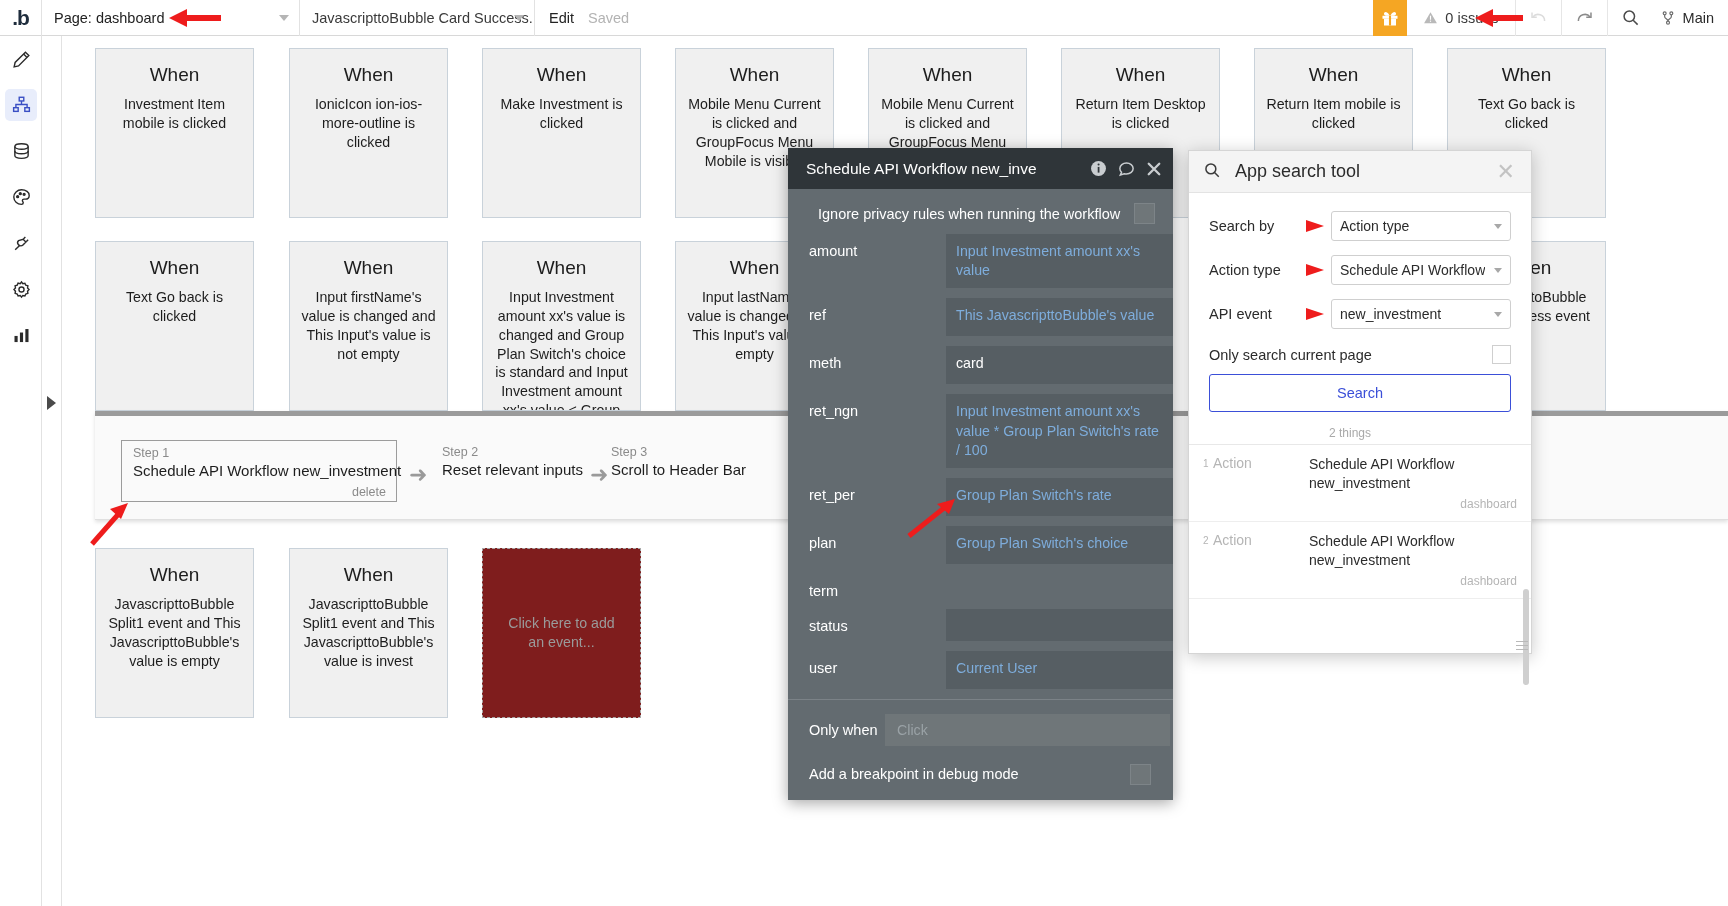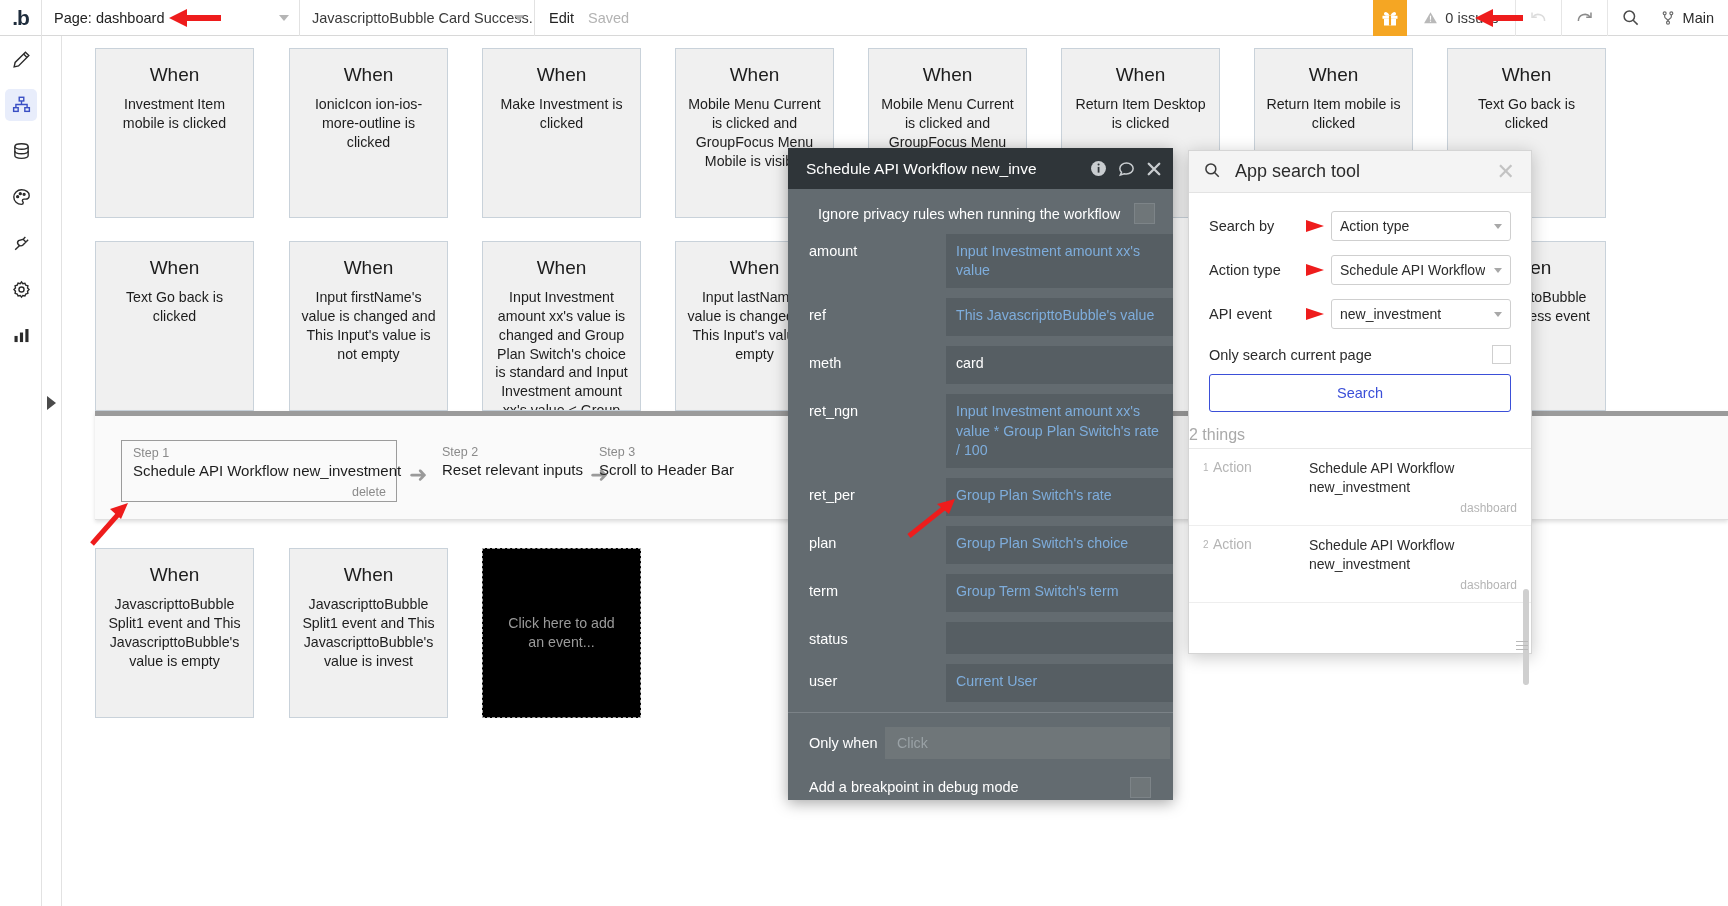--- a/index.html
+++ b/index.html
@@ -95,21 +95,21 @@
   .ev {
     position: absolute; background: #f0f0f0; border: 1px solid #c9d2da;
     text-align: center; overflow: hidden;
   }
   .ev .when { font-size: 19px; color: #1d1d1d; margin-top: 16px; line-height: 1.1; }
   .ev .desc {
     font-size: 14.2px; color: #1d1d1d; line-height: 1.33; margin-top: 9px;
     padding: 0 9px;
   }
   .ev.add {
-    background: #000000; border: 1px dashed #a9a9a9;
+    background: #7f1d1d; border: 1px dashed #a9a9a9;
     display: flex; align-items: center; justify-content: flex-start;
   }
   .ev.add .ph { font-size: 14.2px; color: #9a9a9a; line-height: 1.35; padding: 0 22px; }
 
   
   .wfstrip {
     position: absolute; left: 33px; top: 375px; width: 1633px; height: 109px;
     background: #fafafa; border-top: 5px solid #9b9b9b;
     border-bottom: 1px solid #e0e0e0;
     box-shadow: 0 2px 4px rgba(0,0,0,0.13);
@@ -191,21 +191,21 @@
     border-left: 4px solid transparent; border-right: 4px solid transparent; border-top: 5px solid #a8a8a8;
   }
   .ast-checkrow { display: flex; align-items: center; margin: 16px 0 10px 0; }
   .ast-checkrow .t { flex: 1; font-size: 14.5px; color: #2b2b2b; }
   .ast-checkbox { width: 19px; height: 19px; border: 1px solid #cfcfcf; background: #fff; cursor: pointer; }
   .ast-searchbtn {
     height: 38px; border: 1px solid #3b4fd8; border-radius: 3px; background: #fff;
     display: flex; align-items: center; justify-content: center; cursor: pointer; margin-top: 6px;
   }
   .ast-searchbtn .t { font-size: 14.5px; color: #3b4fd8; }
-  .ast-count { text-align: left; font-size: 16px; color: #a9a9a9; padding: 14px 20px 4px 0; }
+  .ast-count { text-align: center; font-size: 12px; color: #a9a9a9; padding: 14px 20px 4px 0; }
   .ast-results { border-top: 1px solid #e8e8e8; }
   .ast-result {
     display: flex; padding: 10px 14px 10px 14px; border-bottom: 1px solid #eeeeee; cursor: pointer;
   }
   .ast-rnum { font-size: 10px; color: #b5b5b5; width: 10px; padding-top: 3px; }
   .ast-rtype { font-size: 14px; color: #b5b5b5; width: 96px; }
   .ast-rbody { flex: 1; }
   .ast-rtitle { font-size: 14px; color: #2b2b2b; line-height: 1.28; }
   .ast-rpage { font-size: 12px; color: #b5b5b5; text-align: right; margin-top: 4px; }
   .ast-scroll {
@@ -421,21 +421,21 @@
         <div class="steplabel">Step 1</div>
         <div class="steptext">Schedule API Workflow new_investment</div>
         <div class="stepdelete">delete</div>
       </div>
       <div class="stepArrow" style="left:314px;">➜</div>
       <div class="stepplain" style="left:347px; width:150px;">
         <div class="steplabel">Step 2</div>
         <div class="steptext">Reset relevant inputs</div>
       </div>
       <div class="stepArrow" style="left:495px;">➜</div>
-      <div class="stepplain" style="left:504px; width:160px;">
+      <div class="stepplain" style="left:516px; width:160px;">
         <div class="steplabel">Step 3</div>
         <div class="steptext">Scroll to Header Bar</div>
       </div>
       <div class="stepArrow" style="left:692px;">➜</div>
     </div>
 
     <div class="ev" style="left:33px;  top:512px; width:159px; height:170px;">
       <div class="when">When</div>
       <div class="desc">JavascripttoBubble Split1 event and This JavascripttoBubble's value is empty</div>
     </div>
@@ -498,21 +498,20 @@
       <div class="pe-row">
         <div class="pe-key">ret_per</div>
         <div class="pe-val">Group Plan Switch's rate</div>
       </div>
       <div class="pe-row">
         <div class="pe-key">plan</div>
         <div class="pe-val">Group Plan Switch's choice</div>
       </div>
       <div class="pe-row">
         <div class="pe-key">term</div>
-        <div class="pe-val">Group Term Switch's term</div>
       </div>
       <div class="pe-row">
         <div class="pe-key">status</div>
         <div class="pe-val blank"></div>
       </div>
       <div class="pe-row">
         <div class="pe-key">user</div>
         <div class="pe-val">Current User</div>
       </div>
 

